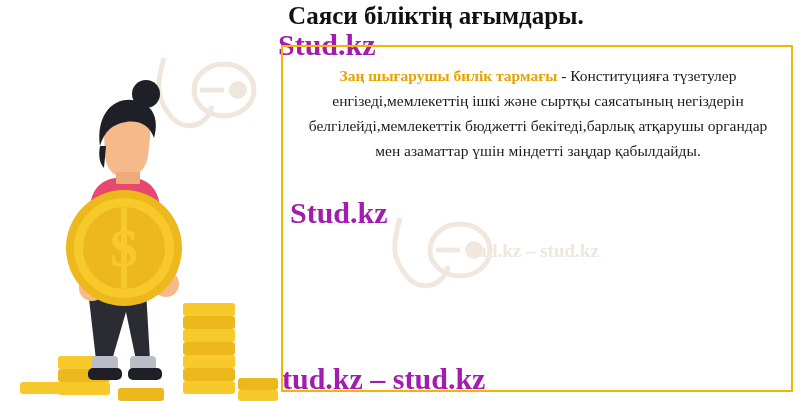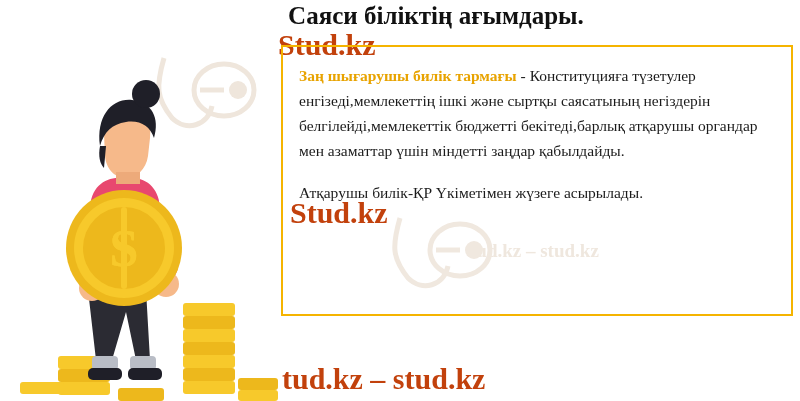--- a/index.html
+++ b/index.html
@@ -18,21 +18,21 @@
     position: relative;
     width: 800px;
     height: 401px;
     background: #ffffff;
     overflow: hidden;
   }
 
   
   .wm {
     position: absolute;
-    color: #c2410c;
+    color: #a21caf;
     font-family: "Liberation Serif", serif;
     font-weight: bold;
     white-space: nowrap;
     user-select: none;
     pointer-events: none;
     z-index: 1;
   }
   .wm-1 { left: 278px; top: 28px;  font-size: 30px; }
   .wm-2 { left: 290px; top: 196px; font-size: 30px; }
   .wm-3 { left: 282px; top: 362px; font-size: 30px; }
@@ -67,25 +67,26 @@
     z-index: 5;
     padding-left: 36px;
   }
 
   
   .panel {
     position: absolute;
     left: 281px;
     top: 45px;
     width: 512px;
-    height: 271px;
+    height: 347px;
     border: 2px solid #f5b400;
     box-sizing: border-box;
     z-index: 4;
     background: transparent;
+    text-align: center;
   }
   .panel-inner {
     padding: 16px 14px 0 16px;
   }
   .para {
     font-size: 15.5px;
     line-height: 25px;
     color: #1b1b1b;
     margin: 0 0 17px 0;
     font-family: "Liberation Serif", serif;
@@ -195,17 +196,16 @@
       <path d="M124 150 L124 226" stroke="#f7c92b" stroke-width="6" stroke-linecap="round"></path>
       <text x="124" y="206" text-anchor="middle" font-family="Liberation Serif, serif" font-size="52" font-weight="bold" fill="#f7c92b">S</text>
     </svg>
   </div>
 
   <div class="panel">
     <div class="panel-inner">
       <p class="para">
         <span class="lead">Заң шығарушы билік тармағы</span><span> - Конституцияға түзетулер енгізеді,мемлекеттің ішкі және сыртқы саясатының негіздерін белгілейді,мемлекеттік бюджетті бекітеді,барлық атқарушы органдар мен азаматтар үшін міндетті заңдар қабылдайды.</span>
       </p>
-      <p class="para">Атқарушы билік-ҚР Үкіметімен жүзеге асырылады.</p>
     </div>
   </div>
 
 </div>
 
 </body></html>

